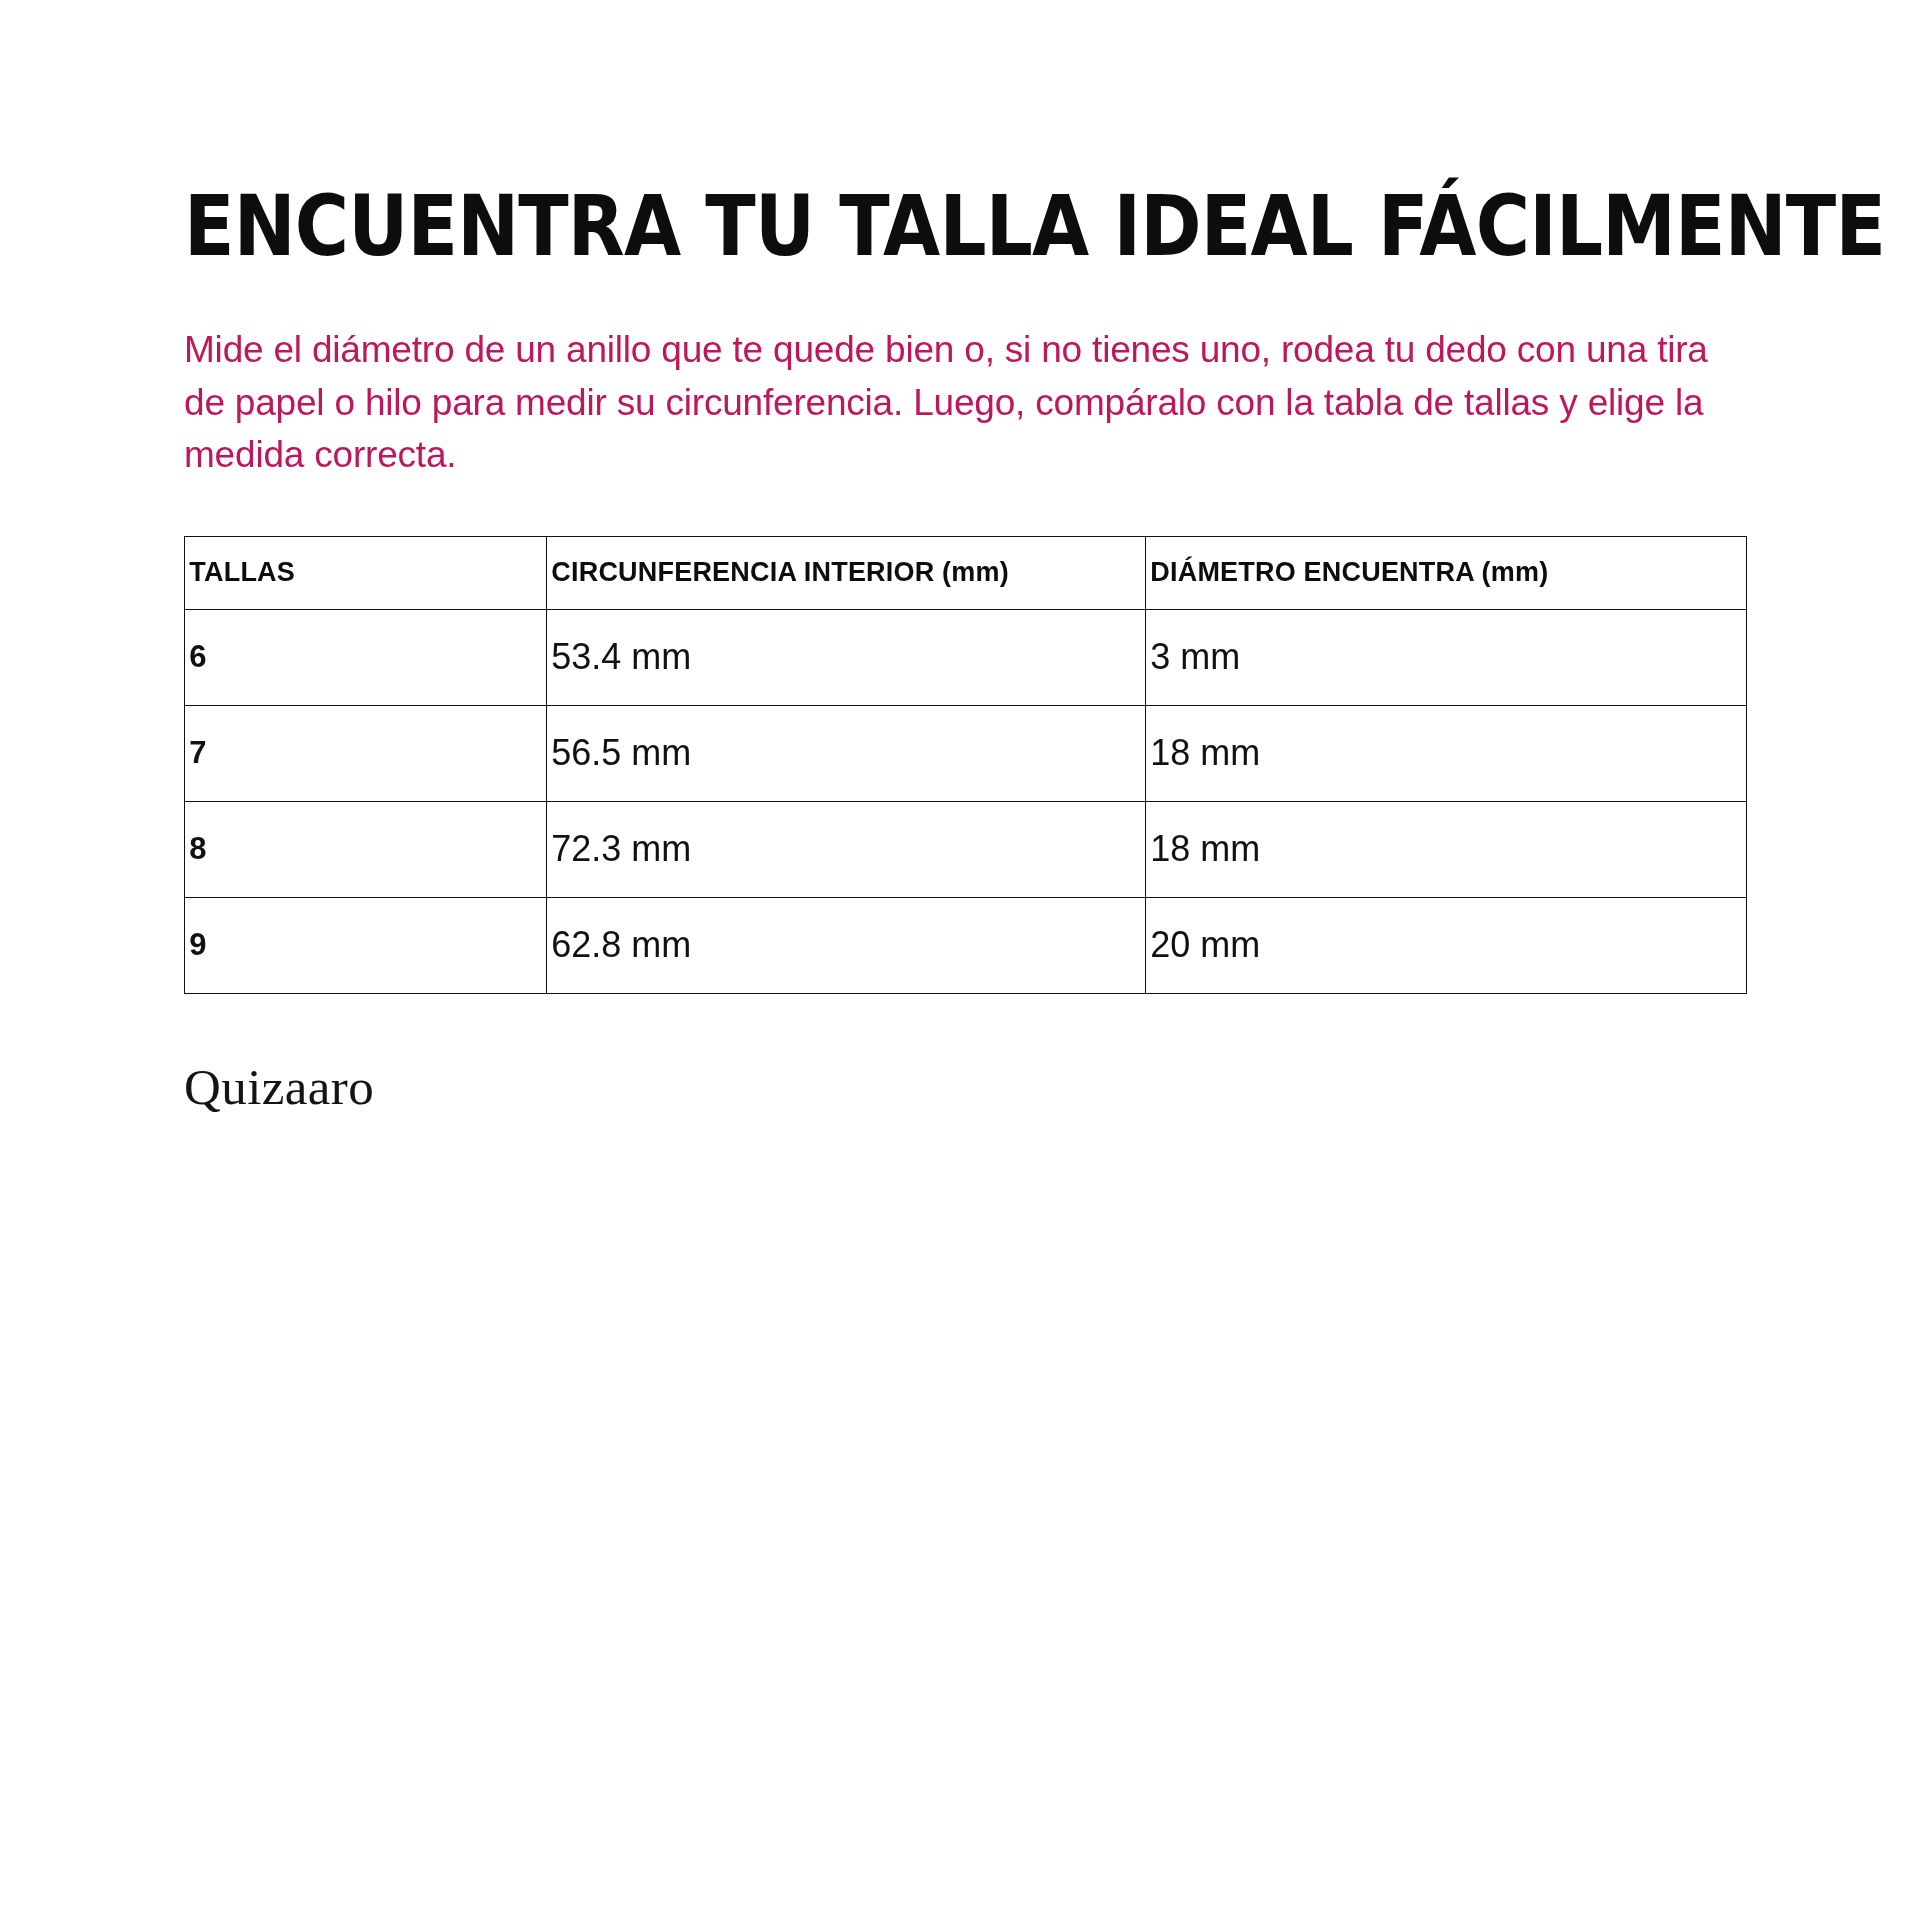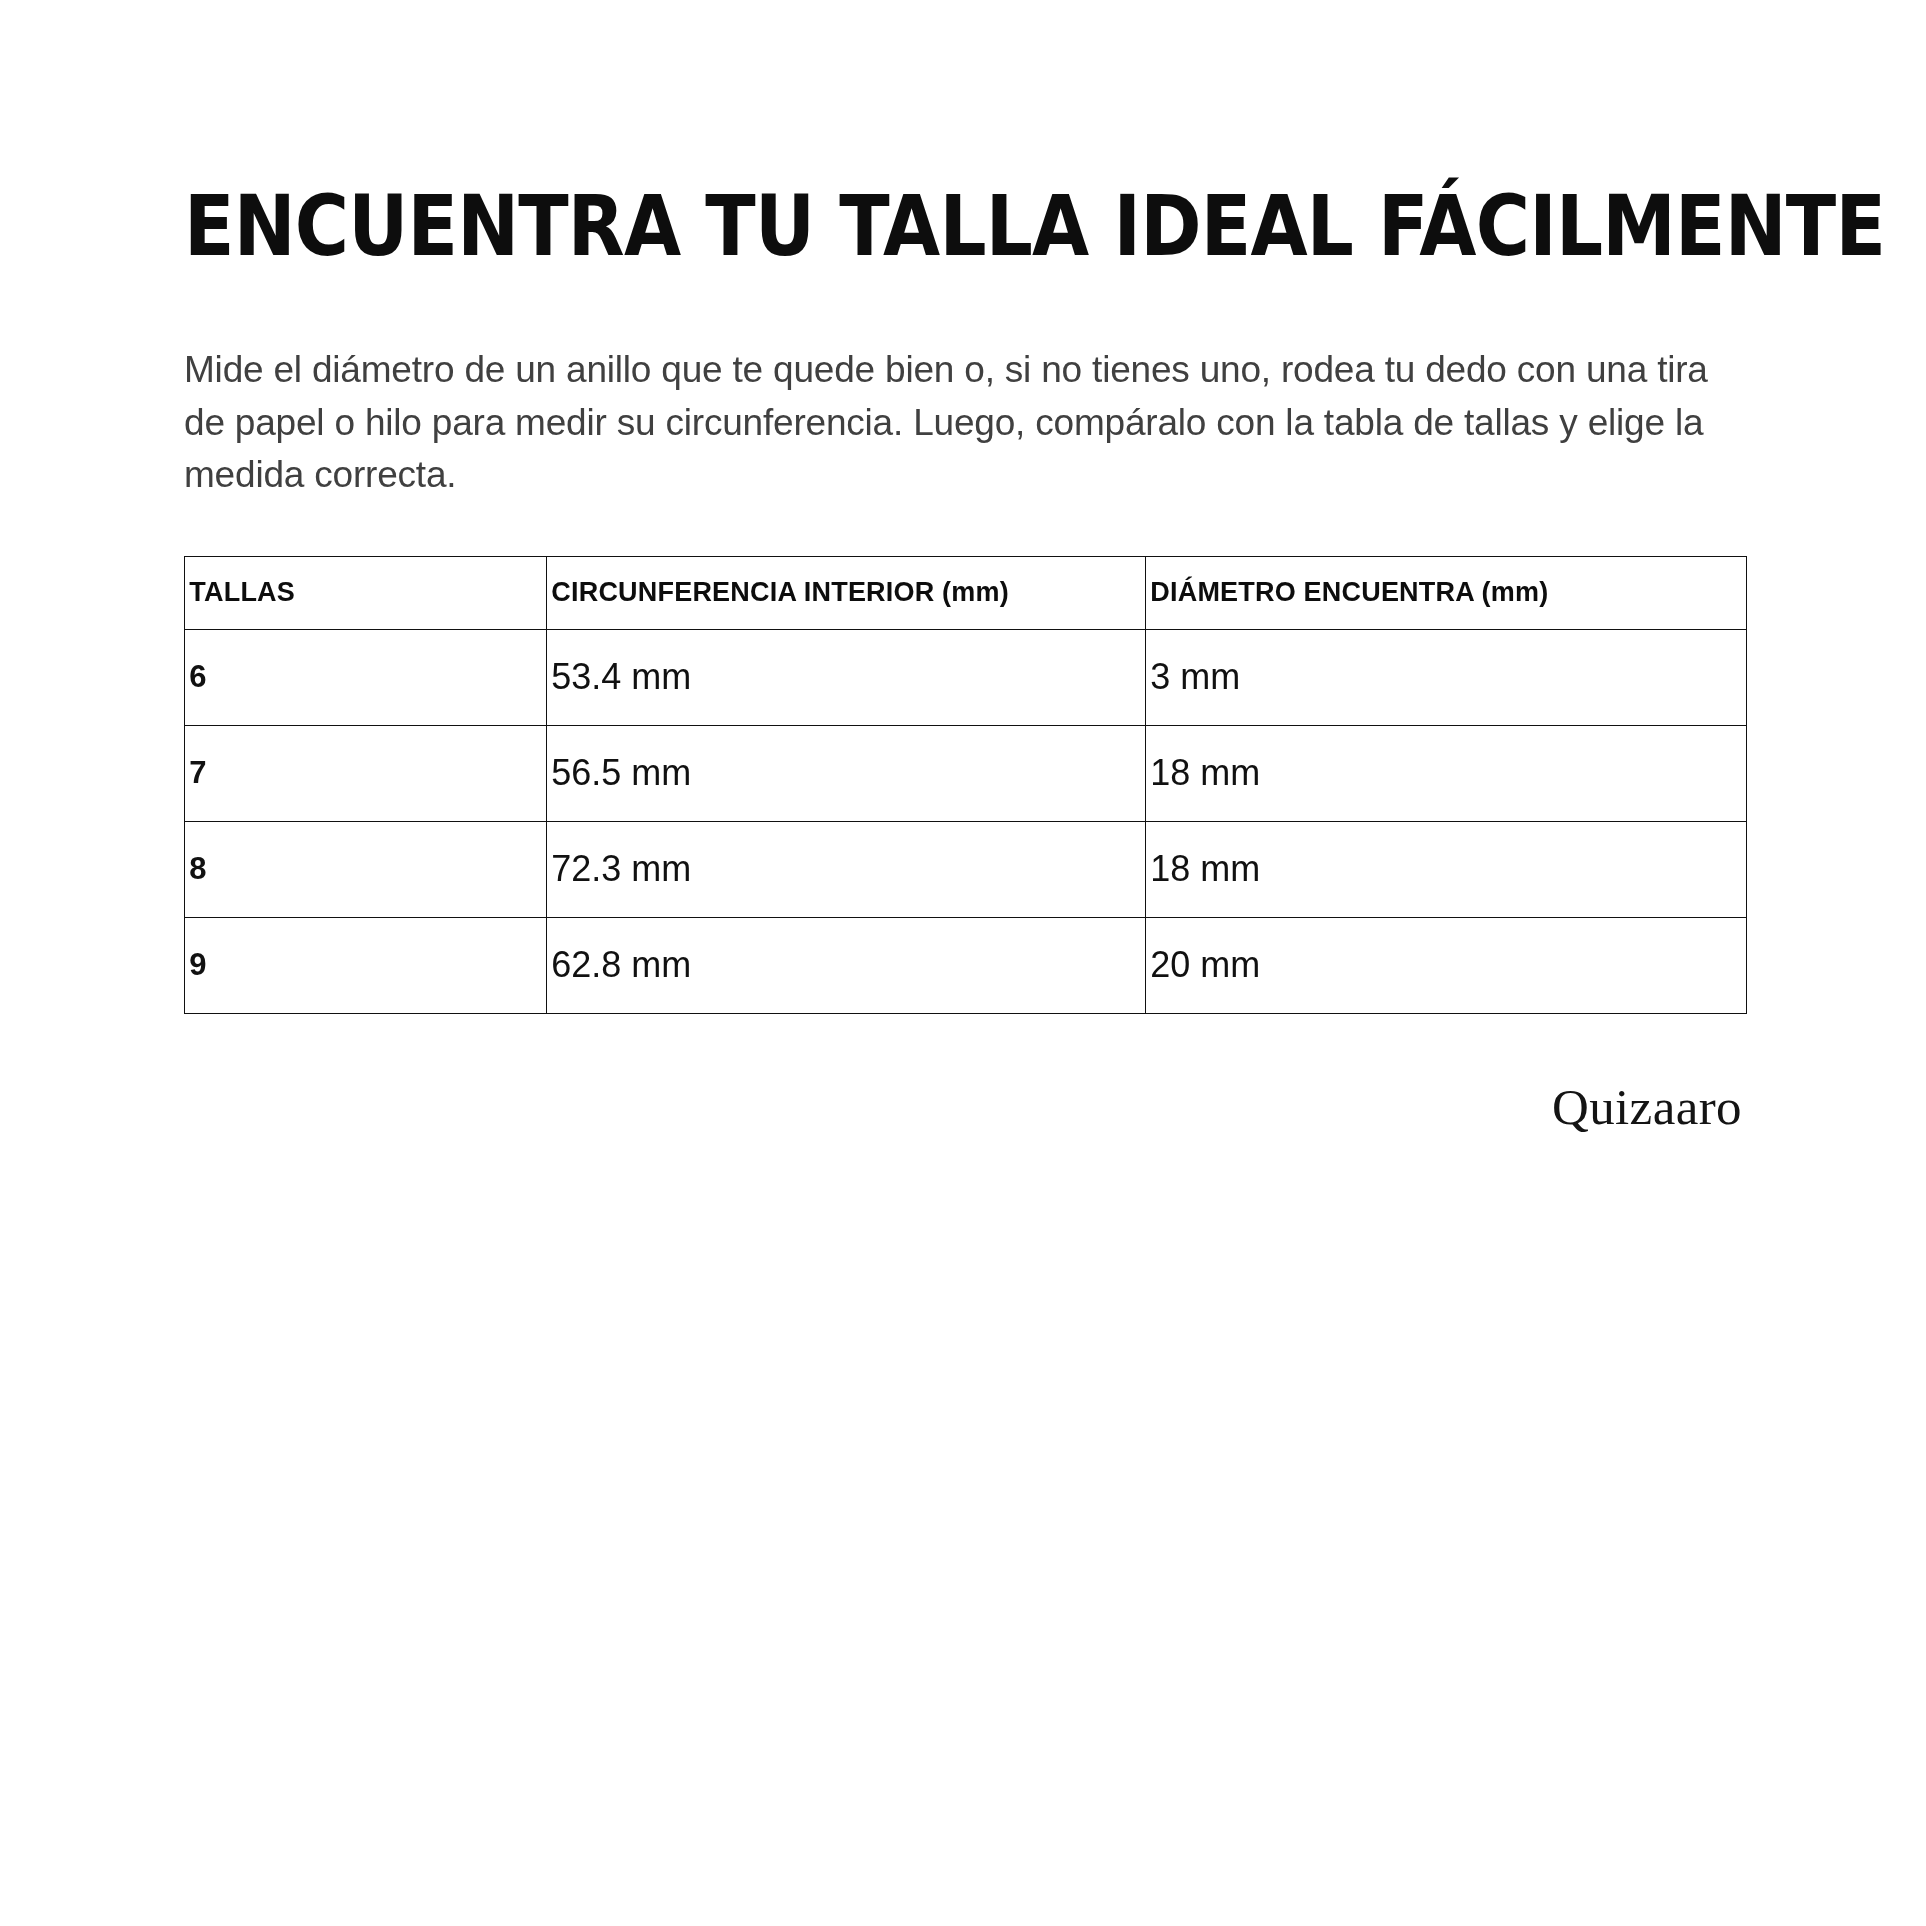--- a/index.html
+++ b/index.html
@@ -31,25 +31,25 @@
     line-height: 1.0;
     letter-spacing: -0.9px;
     color: #0d0d0d;
     transform: scaleX(0.88);
     transform-origin: left center;
     white-space: nowrap;
   }
 
   
   .intro {
-    margin-top: 76px;
+    margin-top: 56px;
     font-family: "Liberation Sans", sans-serif;
     font-size: 37px;
     line-height: 1.42;
-    color: #404040;
+    color: #be185d;
     max-width: 1584px;
     letter-spacing: -0.2px;
   }
 
   
   .diagrams {
     position: relative;
     margin-top: 83px;
     height: 479px;
   }
@@ -133,21 +133,21 @@
     font-weight: bold;
     font-size: 31px;
   }
   col.c1 { width: 362px; }
   col.c2 { width: 599px; }
   col.c3 { width: 601px; }
 
   
   .brand {
     margin-top: 64px;
-    text-align: right;
+    text-align: left;
     font-family: "Liberation Serif", serif;
     font-size: 51px;
     color: #141414;
     letter-spacing: 0.4px;
   }
 </style>
 </head>
 <body>
 
 <div class="page">

